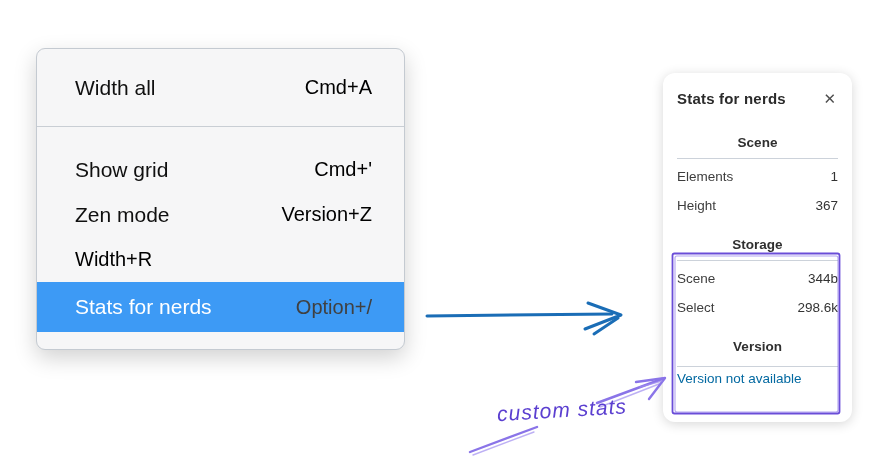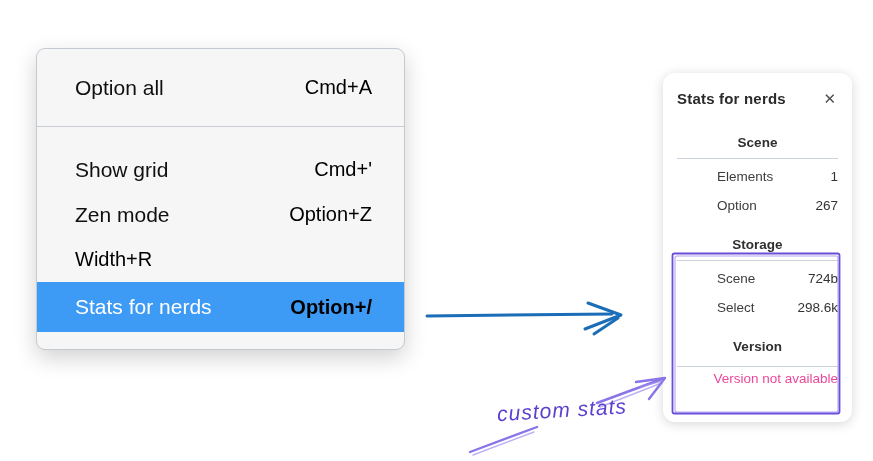--- a/index.html
+++ b/index.html
@@ -19,73 +19,73 @@
   .menu-row {
     display:flex; justify-content:space-between; align-items:center;
     padding:0 32px 0 38px; height:45px; cursor:default;
   }
   .menu-row .label { font-size:21px; color:#101010; }
   .menu-row .shortcut { font-size:20px; color:#000000; }
   .menu-row.first { height:78px; border-bottom:1px solid #c9ced4; }
   .menu-body { padding-top:20px; }
   .menu-row.selected { background:#3d9af5; height:50px; }
   .menu-row.selected .label { color:#ffffff; }
-  .menu-row.selected .shortcut { color:#000000;font-weight:bold; }
+  .menu-row.selected .shortcut { color:#404040; }
 
   
   .stats-panel {
     position:absolute; left:663px; top:73px; width:189px; height:349px;
     background:#ffffff; border-radius:12px;
     box-shadow:0 2px 12px rgba(0,0,0,.16);
     padding:14px 14px 0 14px;
     color:#3a3a3a;
   }
   .panel-header { display:flex; justify-content:space-between; align-items:center; height:22px; }
   .panel-title { font-size:15px; font-weight:700; color:#2b2b2b; letter-spacing:.2px; }
   .panel-close { font-size:15px; color:#4e4e4e; cursor:pointer; line-height:1; padding:2px; }
   .sec-heading { margin-top:24px; height:20px; line-height:20px; text-align:center;
                  font-size:13.5px; font-weight:700; color:#2f2f2f; }
   .sec-heading.tight { margin-top:15px; }
   .divider { border:none; border-top:1px solid #ccd2da; margin-top:5px; }
   .divider.version { margin-top:9px; }
-  .rows { margin-top:3px;margin-left:40px; }
+  .rows { margin-top:3px; }
   .stat-row { display:flex; justify-content:space-between; line-height:29px; font-size:13.5px; }
   .stat-row .s-label { color:#3d3d3d; }
   .stat-row .s-value { color:#333333; }
-  .version-note { margin-top:2px; line-height:20px; font-size:13.5px; color:#ec4899;text-align:right; }
+  .version-note { margin-top:2px; line-height:20px; font-size:13.5px; color:#0369a1; }
 
   
   .overlay {
     position:absolute; left:0; top:0; width:873px; height:461px;
     pointer-events:none; z-index:10;
   }
   .custom-stats-text {
     position:absolute; left:497px; top:397px; width:170px; z-index:11;
     font-size:21px; font-style:italic; font-weight:500; letter-spacing:1px;
     color:#5b3fd0; transform:rotate(-3.5deg); white-space:nowrap;
   }
 </style>
 </head>
 <body>
 
 <div class="canvas">
 
   <div class="context-menu">
     <div class="menu-row first">
-      <span class="label">Option all</span>
+      <span class="label">Width all</span>
       <span class="shortcut">Cmd+A</span>
     </div>
     <div class="menu-body">
       <div class="menu-row">
         <span class="label">Show grid</span>
         <span class="shortcut">Cmd+'</span>
       </div>
       <div class="menu-row">
         <span class="label">Zen mode</span>
-        <span class="shortcut">Option+Z</span>
+        <span class="shortcut">Version+Z</span>
       </div>
       <div class="menu-row">
         <span class="shortcut">Width+R</span>
       </div>
       <div class="menu-row selected">
         <span class="label">Stats for nerds</span>
         <span class="shortcut">Option+/</span>
       </div>
     </div>
   </div>
@@ -97,31 +97,31 @@
     </div>
 
     <div class="sec-heading">Scene</div>
     <hr class="divider">
     <div class="rows">
       <div class="stat-row">
         <span class="s-label">Elements</span>
         <span class="s-value">1</span>
       </div>
       <div class="stat-row">
-        <span class="s-label">Option</span>
-        <span class="s-value">267</span>
+        <span class="s-label">Height</span>
+        <span class="s-value">367</span>
       </div>
     </div>
 
     <div class="sec-heading tight">Storage</div>
     <hr class="divider">
     <div class="rows">
       <div class="stat-row">
         <span class="s-label">Scene</span>
-        <span class="s-value">724b</span>
+        <span class="s-value">344b</span>
       </div>
       <div class="stat-row">
         <span class="s-label">Select</span>
         <span class="s-value">298.6k</span>
       </div>
     </div>
 
     <div class="sec-heading tight">Version</div>
     <hr class="divider version">
     <div class="version-note">Version not available</div>

